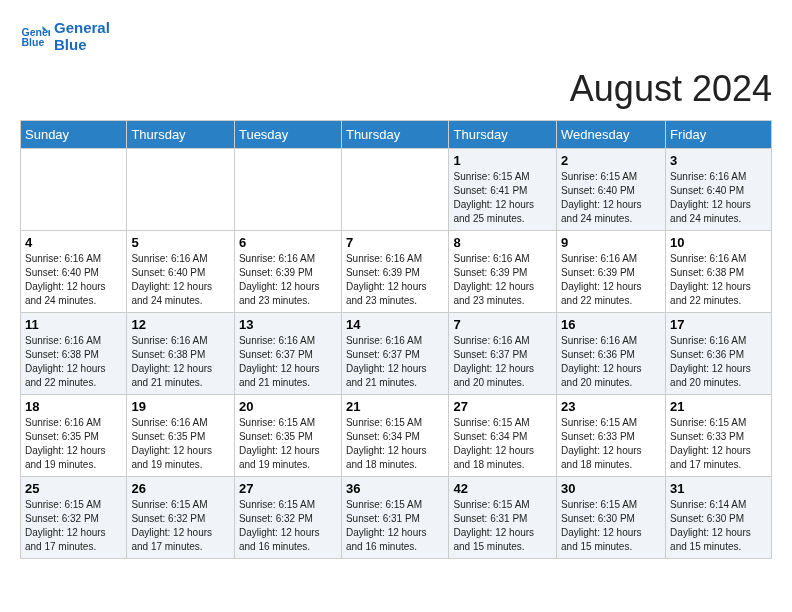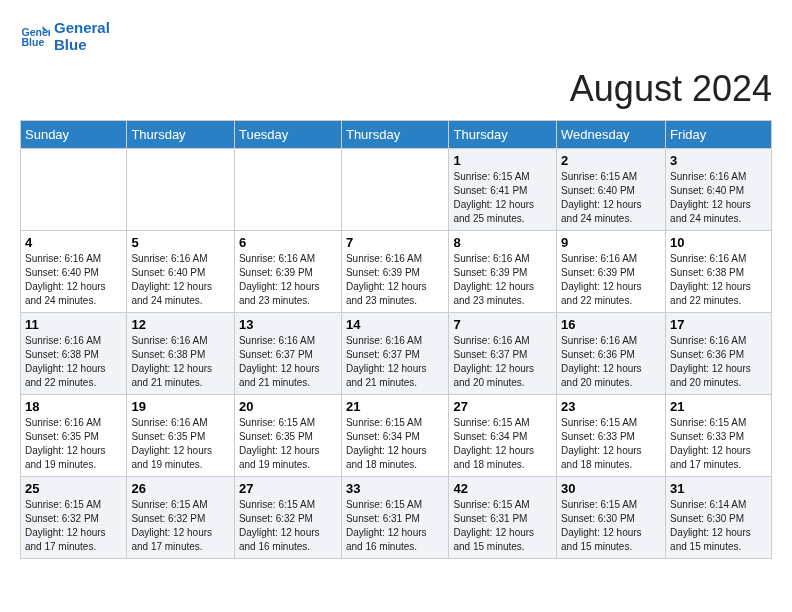--- a/index.html
+++ b/index.html
@@ -303,21 +303,21 @@
 and 17 minutes.</div>
         </td>
         <td>
           <div class="day-num">27</div>
           <div class="day-info" style="white-space: pre-line;">Sunrise: 6:15 AM
 Sunset: 6:32 PM
 Daylight: 12 hours
 and 16 minutes.</div>
         </td>
         <td>
-          <div class="day-num">33</div>
+          <div class="day-num">36</div>
           <div class="day-info" style="white-space: pre-line;">Sunrise: 6:15 AM
 Sunset: 6:31 PM
 Daylight: 12 hours
 and 16 minutes.</div>
         </td>
         <td>
           <div class="day-num">42</div>
           <div class="day-info" style="white-space: pre-line;">Sunrise: 6:15 AM
 Sunset: 6:31 PM
 Daylight: 12 hours

